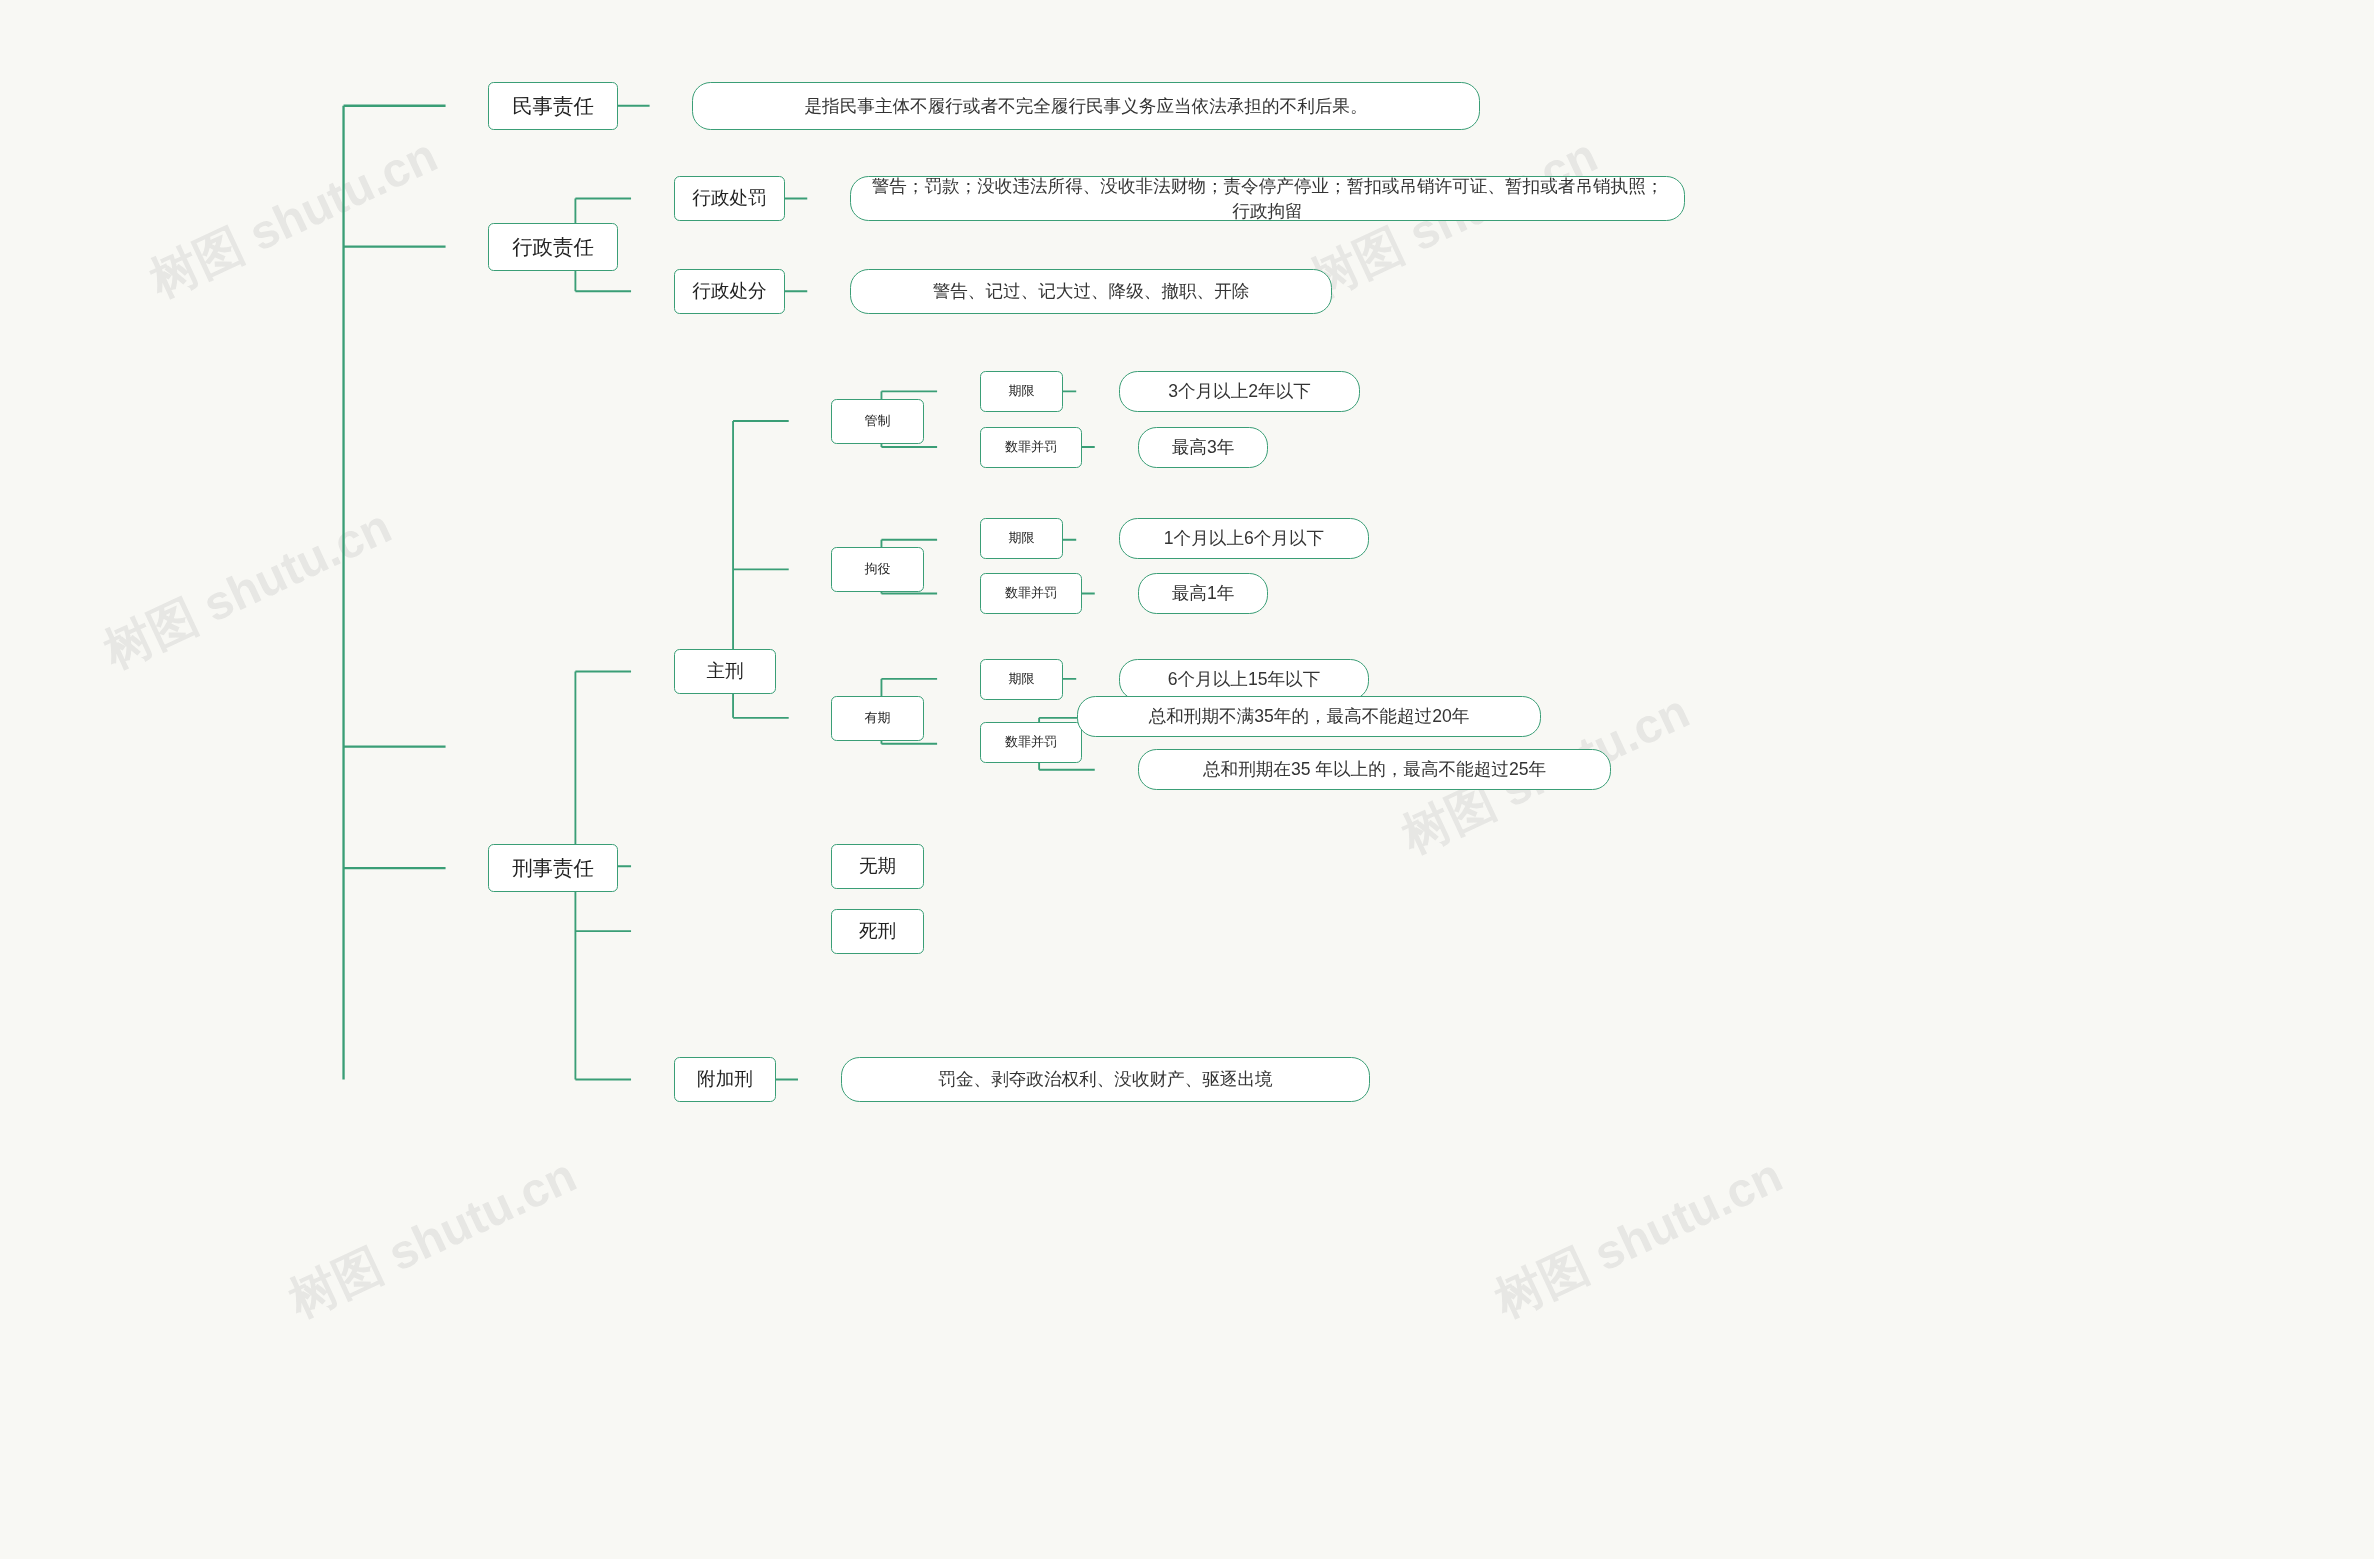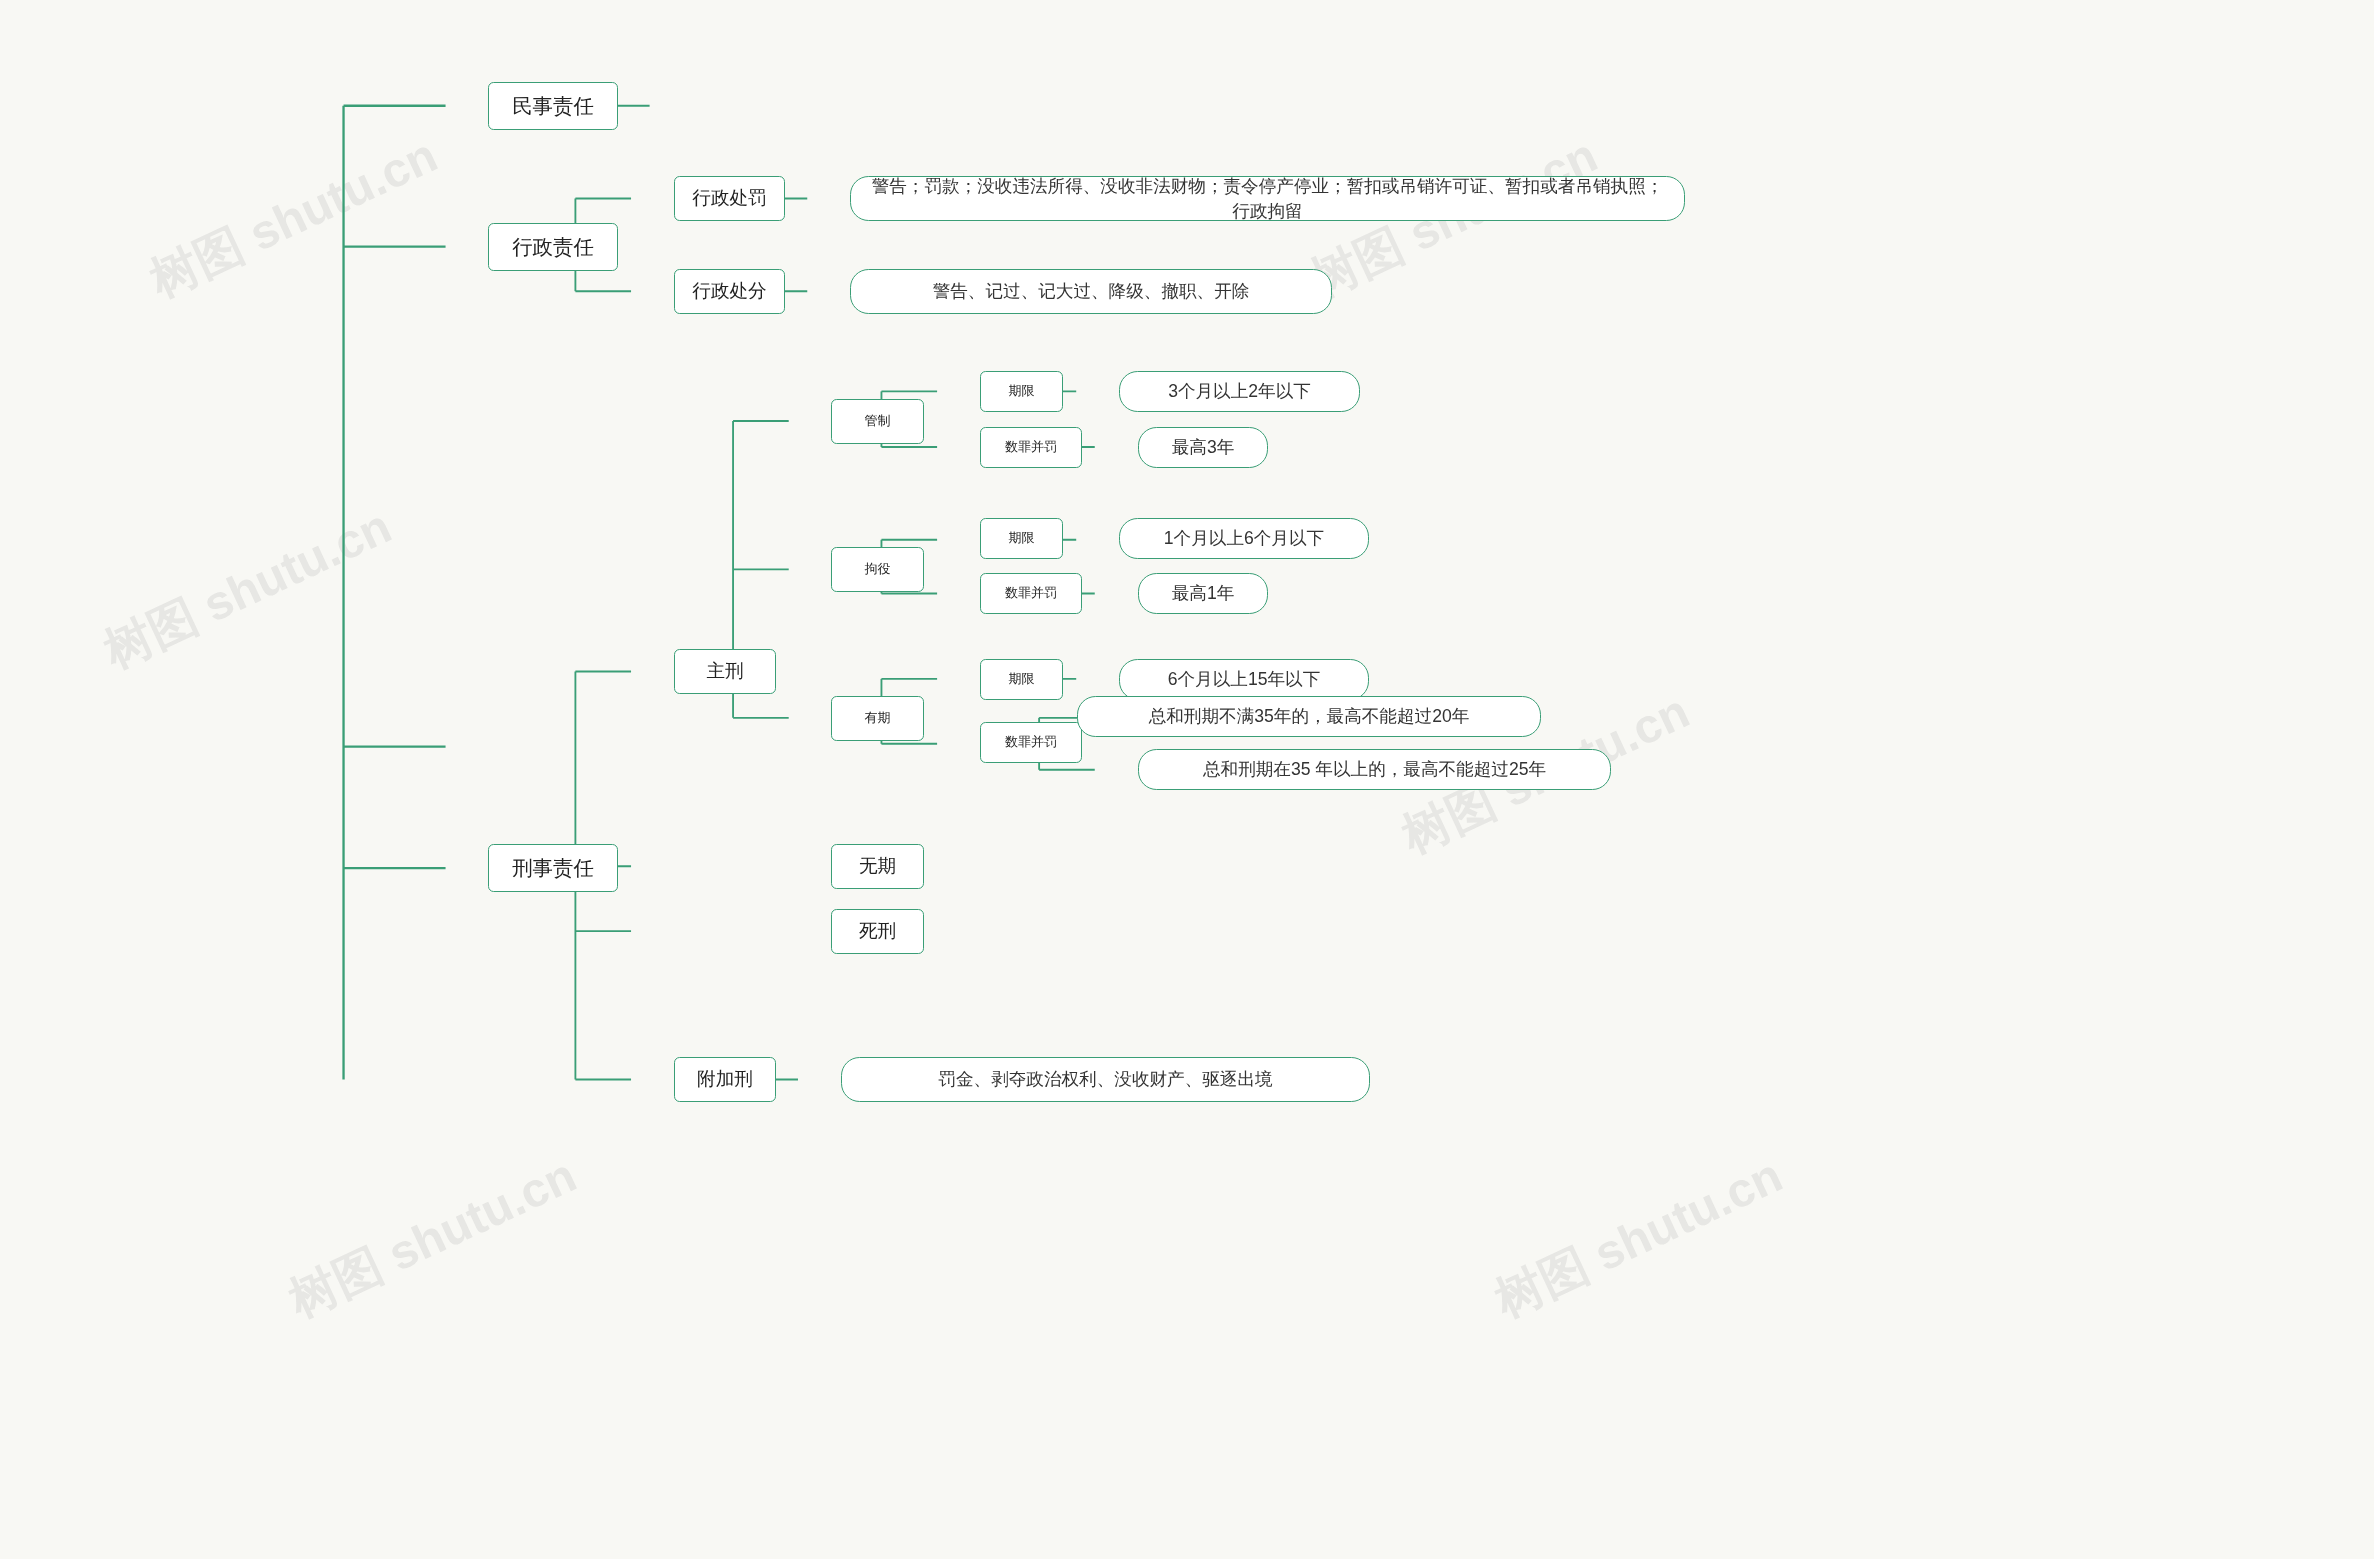--- a/index.html
+++ b/index.html
@@ -182,20 +182,23 @@
     <line x1="1120" y1="830" x2="1180" y2="830" stroke="#3a9e76" stroke-width="2"></line>
 
     <line x1="790" y1="1164" x2="860" y2="1164" stroke="#3a9e76" stroke-width="2"></line>
   </svg>
 
 
   <div class="node node-l1" style="left:445px;top:82px;width:130px;height:48px;">
     <span>民事责任</span>
   </div>
 
+  <div class="node node-leaf" style="left:649px;top:82px;width:788px;height:48px;">
+    <span>是指民事主体不履行或者不完全履行民事义务应当依法承担的不利后果。</span>
+  </div>
 
   <div class="node node-l1" style="left:445px;top:223px;width:130px;height:48px;font-family:Liberation Serif, serif;">
     <span>行政责任</span>
   </div>
 
   <div class="node node-l2" style="left:631px;top:176px;width:111px;height:45px;">
     <span>行政处罚</span>
   </div>
 
   <div class="node node-leaf" style="left:807px;top:176px;width:835px;height:45px;">

